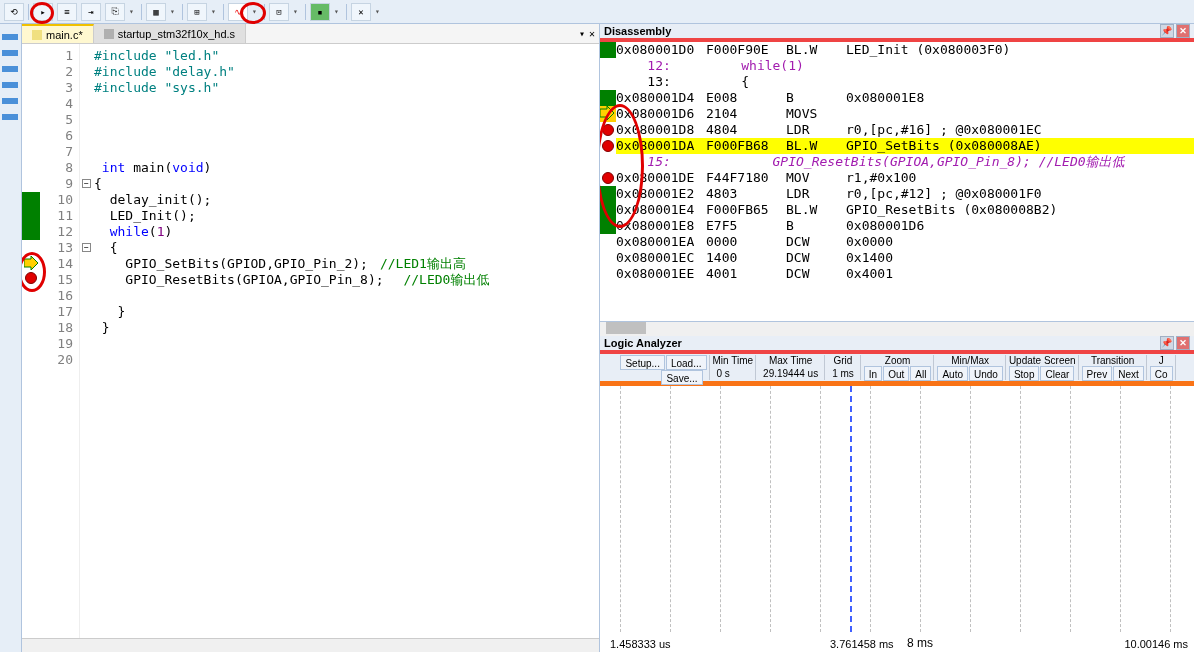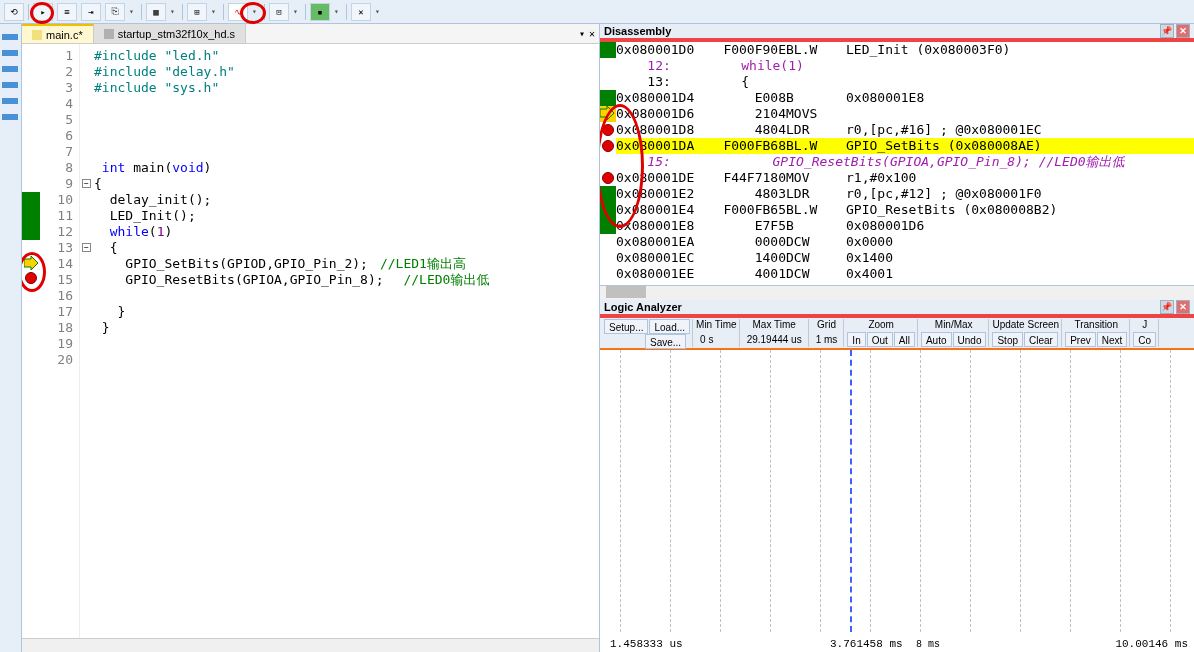--- a/index.html
+++ b/index.html
@@ -38,44 +38,44 @@
 .bp-green { position: absolute; width: 18px; height: 48px; background: #008000; }
 .bp-arrow { position: absolute; width: 14px; height: 14px; }
 .bp-arrow svg { width: 14px; height: 14px; }
 .bp-red { position: absolute; width: 12px; height: 12px; background: #e00000; border-radius: 50%; border: 1px solid #800000; }
 .scrollbar-h { height: 14px; background: #f0f0f0; border-top: 1px solid #ccc; }
 .right-col { flex: 1; display: flex; flex-direction: column; min-width: 0; }
 .panel-header { display: flex; align-items: center; height: 18px; background: #e8eef6; border-bottom: 4px solid #ef4444; padding: 0 4px; font-family: "Segoe UI", sans-serif; font-size: 11px; font-weight: bold; }
 .panel-header .pin { margin-left: auto; display: flex; gap: 2px; }
 .pin-btn { width: 14px; height: 14px; background: #d0d8e4; border: 1px solid #a0b0c4; display: flex; align-items: center; justify-content: center; font-size: 9px; cursor: pointer; }
 .pin-btn.close { background: #e07070; color: #fff; }
-.disasm { flex: 0 0 auto; height: 244px; overflow: hidden; background: #fff; border-bottom: 1px solid #b0c4de; position: relative; }
+.disasm { flex: 0 0 auto; height: 280px; overflow: hidden; background: #fff; border-bottom: 1px solid #b0c4de; position: relative; }
 .disasm-lines { position: relative; }
 .dl { height: 16px; line-height: 16px; font-size: 13px; display: flex; }
 .dl-gutter { width: 16px; background: #fff; position: relative; flex-shrink: 0; }
 .dl-red { position: absolute; width: 12px; height: 12px; background: #e00000; border-radius: 50%; border: 1px solid #800000; left: 2px; }
 .dl-addr { width: 90px; color: #000; flex-shrink: 0; }
-.dl-hex { width: 80px; flex-shrink: 0; text-align: right; }
+.dl-hex { width: 80px; flex-shrink: 0; }
 .dl-op { width: 60px; flex-shrink: 0; }
 .dl-args { flex: 1; white-space: nowrap; }
 .dl.hl { background: #ffff00; }
 .dl-red-txt { color: #a21caf; }
 .disasm-scroll { height: 14px; background: #f0f0f0; display: flex; }
 .disasm-scroll .thumb { width: 40px; height: 12px; background: #c0c0c0; margin-left: 6px; }
 .logic-panel { flex: 1; display: flex; flex-direction: column; min-height: 0; }
-.la-toolbar { display: flex; height: 32px; background: #e8eef6; border-bottom: 2px solid #f97316; padding: 1px 2px; gap: 1px; font-family: "Segoe UI", sans-serif; font-size: 10px; }
+.la-toolbar { display: flex; height: 32px; background: #e8eef6; border-bottom: 5px solid #f97316; padding: 1px 2px; gap: 1px; font-family: "Segoe UI", sans-serif; font-size: 10px; justify-content: center; }
 .la-group { display: flex; flex-direction: column; border-right: 1px solid #c0c8d4; padding: 0 2px; }
 .la-label { text-align: center; font-size: 10px; height: 14px; }
 .la-btns { display: flex; gap: 1px; }
 .la-btn { padding: 1px 4px; background: #f0f4fa; border: 1px solid #b0c4de; font-size: 10px; cursor: pointer; height: 15px; line-height: 13px; }
 .la-val { padding: 1px 4px; font-size: 10px; }
 .la-canvas { flex: 1; background: #fff; position: relative; overflow: hidden; }
 .la-grid-line { position: absolute; top: 0; bottom: 20px; border-left: 1px dashed #c0c0c0; }
 .la-cursor { position: absolute; top: 0; bottom: 20px; border-left: 2px dashed #4060ff; }
-.la-status { position: absolute; bottom: 2px; font-size: 11px; font-family: Liberation Mono, monospace; }
+.la-status { position: absolute; bottom: 2px; font-size: 11px; font-family: Liberation Sans, sans-serif; }
 .circle-ann { position: absolute; border: 3px solid #e00000; border-radius: 50%; pointer-events: none; }
 .panel-container { position: relative; }
 </style>
 </head>
 <body>
 
 <div class="app">
   <div class="toolbar">
     <div class="tb-item">⟲</div>
     <div class="tb-sep"></div>
@@ -362,21 +362,21 @@
           <div class="la-group">
             <div class="la-label">J</div>
             <div class="la-btns">
                 <div class="la-btn">Co</div>
               </div>
           </div>
         </div>
         <div class="la-canvas" id="la-canvas">
           <div class="la-status" style="left:10px;">1.458333 us</div>
           <div class="la-status" style="left:230px;">3.761458 ms</div>
-          <div class="la-status" style="left:316px;font-size:10px;">8 ms</div>
+          <div class="la-status" style="left:307px;font-size:12px;">8 ms</div>
           <div class="la-status" style="right:6px;">10.00146 ms</div>
         <div class="la-grid-line" style="left: 20px;"></div>
             <div class="la-grid-line" style="left: 70px;"></div>
             <div class="la-grid-line" style="left: 120px;"></div>
             <div class="la-grid-line" style="left: 170px;"></div>
             <div class="la-grid-line" style="left: 220px;"></div>
             <div class="la-grid-line" style="left: 270px;"></div>
             <div class="la-grid-line" style="left: 320px;"></div>
             <div class="la-grid-line" style="left: 370px;"></div>
             <div class="la-grid-line" style="left: 420px;"></div>

